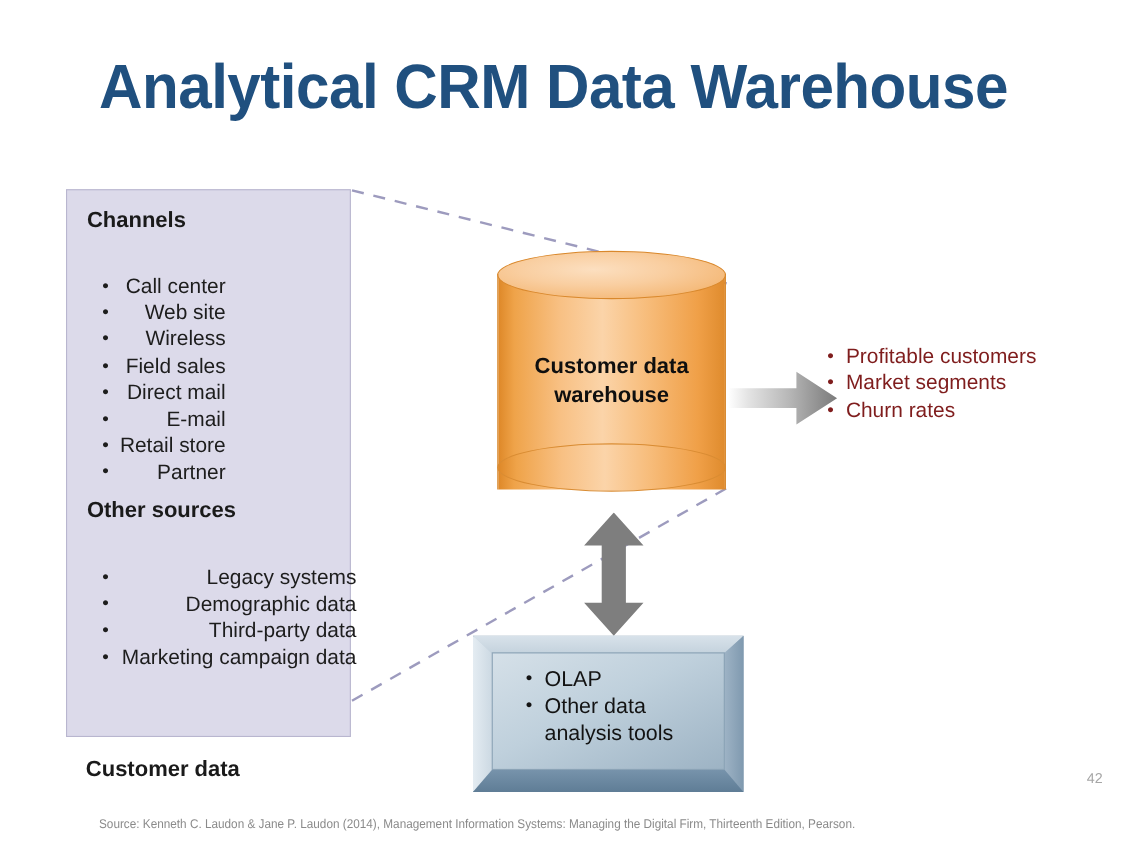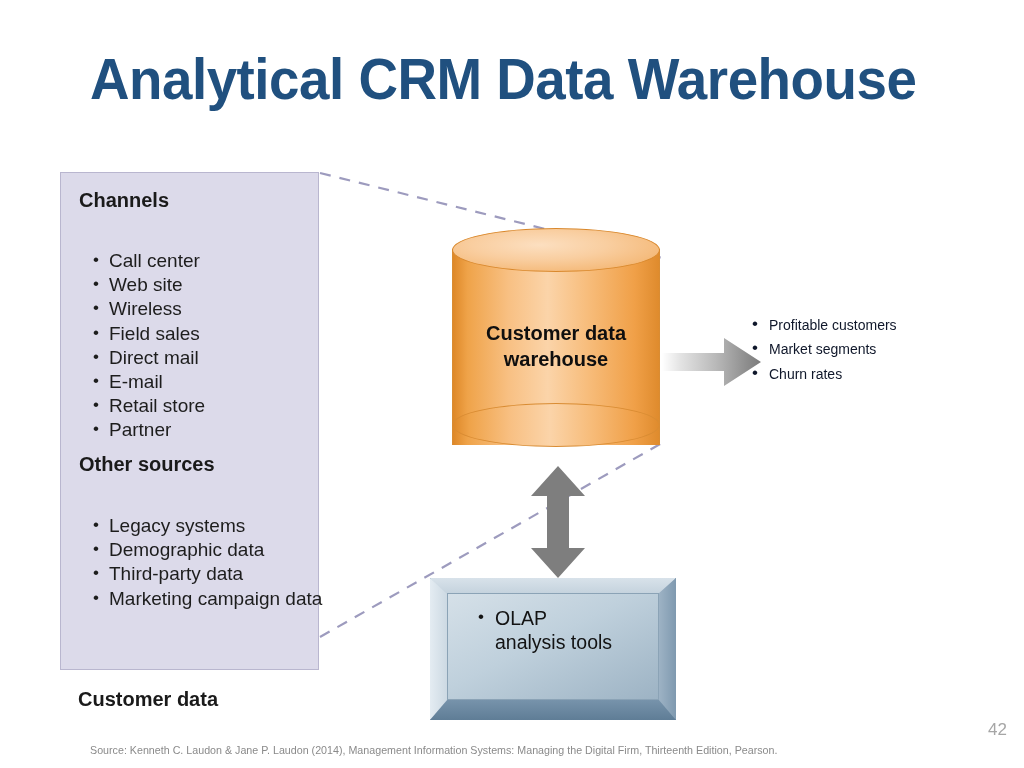--- a/index.html
+++ b/index.html
@@ -45,20 +45,21 @@
   
   #sources-panel {
     position: absolute;
     left: 60px;
     top: 172px;
     width: 259px;
     height: 498px;
     background: #DCDAEA;
     border: 1px solid #B9B6CF;
     box-sizing: border-box;
+    text-align: right;
   }
   .panel-heading {
     position: absolute;
     left: 18px;
     font-family: "Liberation Sans", sans-serif;
     font-size: 20px;
     font-weight: bold;
     color: #1a1a1a;
     white-space: nowrap;
   }
@@ -228,22 +229,22 @@
   #outputs-list {
     position: absolute;
     left: 752px;
     top: 313px;
     margin: 0;
     padding: 0;
     list-style: none;
   }
   #outputs-list li {
     font-family: "Liberation Sans", sans-serif;
-    font-size: 14px;
-    color: #0f172a;
+    font-size: 19px;
+    color: #7f1d1d;
     line-height: 24.3px;
     padding-left: 17px;
     position: relative;
     white-space: nowrap;
   }
   #outputs-list li::before {
     content: "\2022";
     position: absolute;
     left: 0;
     top: -1px;
@@ -344,23 +345,23 @@
     font-family: "Liberation Sans", sans-serif;
     font-size: 11.5px;
     color: #8a8a8a;
     transform: scaleX(0.93);
     transform-origin: left center;
     white-space: nowrap;
   }
   #page-number {
     position: absolute;
     left: 988px;
-    top: 720px;
-    font-family: "Liberation Sans", sans-serif;
-    font-size: 17px;
+    top: 700px;
+    font-family: "Liberation Sans", sans-serif;
+    font-size: 13px;
     color: #a6a6a6;
   }
 </style>
 </head>
 <body>
 
 <div id="slide-title">Analytical CRM Data Warehouse</div>
 
 <div id="diagram">
 
@@ -431,20 +432,21 @@
 
   <div id="tools-box">
     <div id="tools-box-outer"></div>
     <div id="tools-bevel-left"></div>
     <div id="tools-bevel-top"></div>
     <div id="tools-bevel-right"></div>
     <div id="tools-bevel-bottom"></div>
     <div id="tools-box-inner"></div>
     <ul id="tools-list">
       <li>OLAP</li>
+      <li>Other data</li>
       <li class="cont">analysis tools</li>
     </ul>
   </div>
 
 </div>
 
 <div id="source-note">Source: Kenneth C. Laudon &amp; Jane P. Laudon (2014), Management Information Systems: Managing the Digital Firm, Thirteenth Edition, Pearson.</div>
 
 <div id="page-number">42</div>
 

